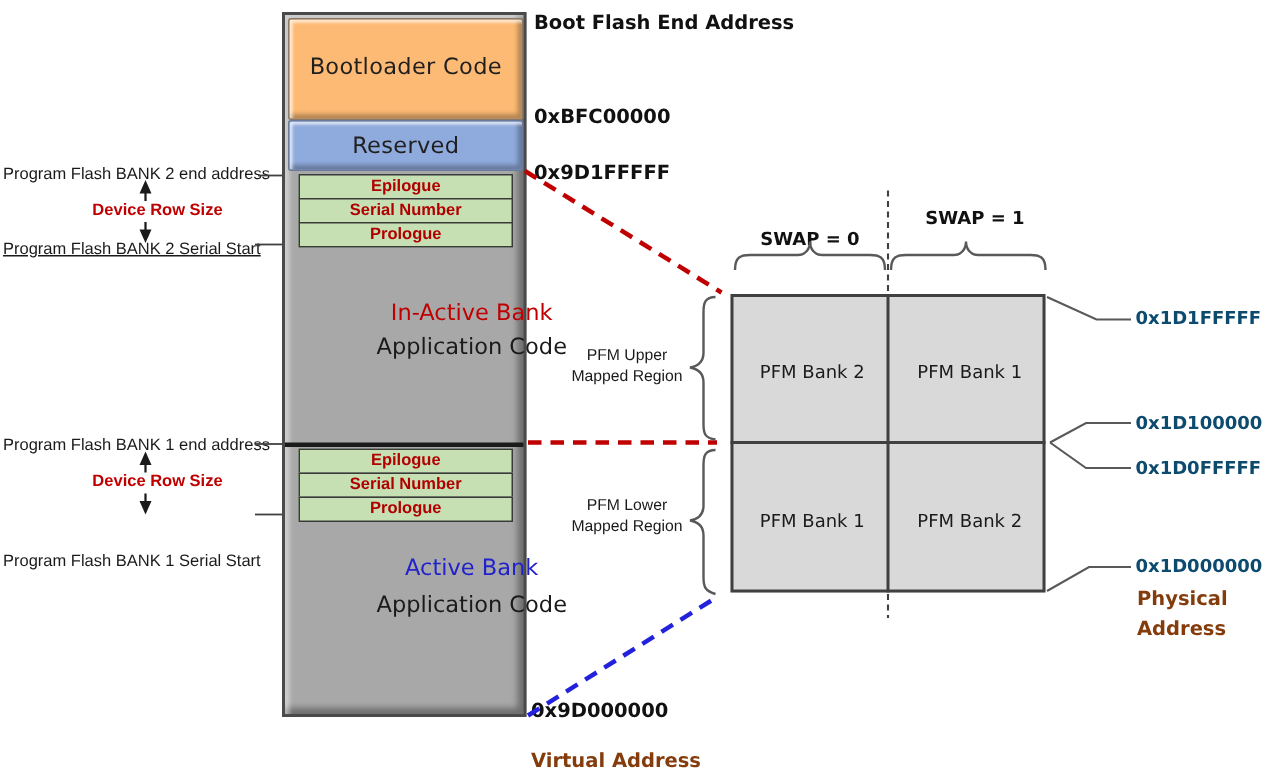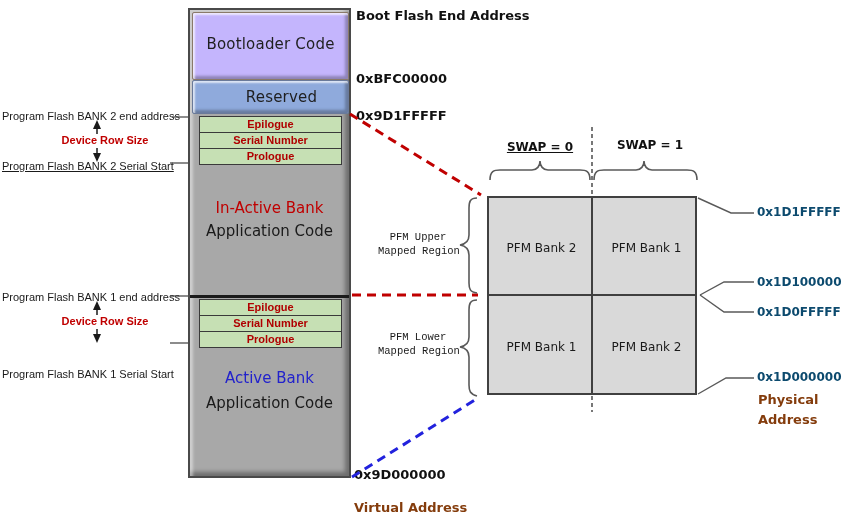--- a/index.html
+++ b/index.html
@@ -6,62 +6,62 @@
   .canvas { position:relative; width:847px; height:515px; background:#ffffff; overflow:hidden;
             font-family:"DejaVu Sans","Liberation Sans",sans-serif; }
   .abs { position:absolute; }
   svg.overlay { position:absolute; left:0; top:0; pointer-events:none; }
 
   
   .column { left:188px; top:8px; width:163px; height:470px; background:#a8a8a8;
             border:2px solid #4a4a4a; box-sizing:border-box;
             box-shadow: inset 3px 3px 3px rgba(255,255,255,.45), inset -4px -4px 4px rgba(0,0,0,.35); }
   .bevel { box-shadow: inset 2px 2px 2px rgba(255,255,255,.7), inset -3px -3px 3px rgba(0,0,0,.28); }
-  .box-orange { left:2px; top:2px; width:155px; height:66px; background:#c4b5fd;
+  .box-orange { left:2px; top:2px; width:155px; height:66px; background:#fdba74;
                 border:1px solid #8a7a6a; border-radius:2px; }
   .box-blue   { left:2px; top:70px; width:155px; height:32px; background:#8faadc;
                 border:1px solid #6a7a9a; border-radius:2px; }
   .boxlabel { width:100%; text-align:center; font-size:15px; color:#1f1f1f; letter-spacing:.2px; }
   .greens { left:9px; width:143px; }
   .grow { height:15px; line-height:15px; background:#c6e0b4; border:1px solid #3a3a3a; margin-top:-1px;
           text-align:center; font-family:"Liberation Sans",sans-serif; font-size:11px; font-weight:bold; color:#b00000; }
   .sep { left:0; width:159px; height:3px; background:#1a1a1a; }
-  .banklabel { width:100%; text-align:center; font-size:15px; }
+  .banklabel { width:100%; text-align:center; font-size:15px;padding-left:45px; }
 
   
   .small { font-family:"Liberation Sans",sans-serif; font-size:11px; color:#1a1a1a; white-space:nowrap; }
   .rowsize { font-family:"Liberation Sans",sans-serif; font-size:11px; font-weight:bold; color:#c00000; white-space:nowrap; }
 
   
   .addr { font-weight:bold; font-size:13px; color:#111; white-space:nowrap; }
   .brown { font-weight:bold; font-size:13px; color:#843c0c; white-space:nowrap; }
 
   
   .swap-table { left:487px; top:196px; width:210px; height:199px; background:#d9d9d9;
                 border:2px solid #404040; box-sizing:border-box; }
   .vdiv { left:591px; top:196px; width:2px; height:199px; background:#404040; }
   .hdiv { left:487px; top:294px; width:210px; height:2px; background:#404040; }
   .cell { width:105px; height:99px; display:flex; align-items:center; justify-content:center;
           font-size:12px; color:#1a1a1a; }
   .swaplab { font-weight:bold; font-size:12px; color:#111; text-align:center; white-space:nowrap; }
-  .region { font-family:Liberation Mono, monospace; font-size:10.5px; color:#1a1a1a;
+  .region { font-family:Liberation Sans, sans-serif; font-size:10.5px; color:#1a1a1a;
             line-height:13.5px; text-align:center; white-space:nowrap; }
   .paddr { font-weight:bold; font-size:12px; color:#0c4a6e; white-space:nowrap; }
 </style>
 </head>
 <body>
 
 <div class="canvas">
 
   <div class="abs column">
     <div class="abs box-orange bevel">
       <div class="abs boxlabel" style="top:22px;">Bootloader Code</div>
     </div>
     <div class="abs box-blue bevel">
-      <div class="abs boxlabel" style="top:7px;padding-left:11px;">Reserved</div>
+      <div class="abs boxlabel" style="top:7px;">Reserved</div>
     </div>
 
     <div class="abs greens" style="top:107px;">
       <div class="grow">Epilogue</div>
       <div class="grow">Serial Number</div>
       <div class="grow">Prologue</div>
     </div>
 
     <div class="abs banklabel" style="top:189px; color:#c00000;">In-Active Bank</div>
     <div class="abs banklabel" style="top:212px; color:#1a1a1a;">Application Code</div>
@@ -85,21 +85,21 @@
   <div class="abs small" style="left:2px; top:291px;">Program Flash BANK 1 end address</div>
   <div class="abs rowsize" style="left:20px; top:315px; width:170px; text-align:center;">Device Row Size</div>
   <div class="abs small" style="left:2px; top:340px;margin-top:28px;">Program Flash BANK 1 Serial Start</div>
 
   <div class="abs addr" style="left:356px; top:8px;">Boot Flash End Address</div>
   <div class="abs addr" style="left:356px; top:71px;">0xBFC00000</div>
   <div class="abs addr" style="left:356px; top:108px;">0x9D1FFFFF</div>
   <div class="abs addr" style="left:354px; top:467px;">0x9D000000</div>
   <div class="abs brown" style="left:354px; top:500px;">Virtual Address</div>
 
-  <div class="abs swaplab" style="left:490px; top:140px; width:100px;text-decoration:underline;">SWAP = 0</div>
+  <div class="abs swaplab" style="left:490px; top:152px; width:100px;">SWAP = 0</div>
   <div class="abs swaplab" style="left:600px; top:138px; width:100px;">SWAP = 1</div>
 
   <div class="abs swap-table">
     <div style="display:flex; flex-wrap:wrap; width:210px;">
       <div class="cell">PFM Bank 2</div>
       <div class="cell">PFM Bank 1</div>
       <div class="cell">PFM Bank 1</div>
       <div class="cell">PFM Bank 2</div>
     </div>
   </div>

